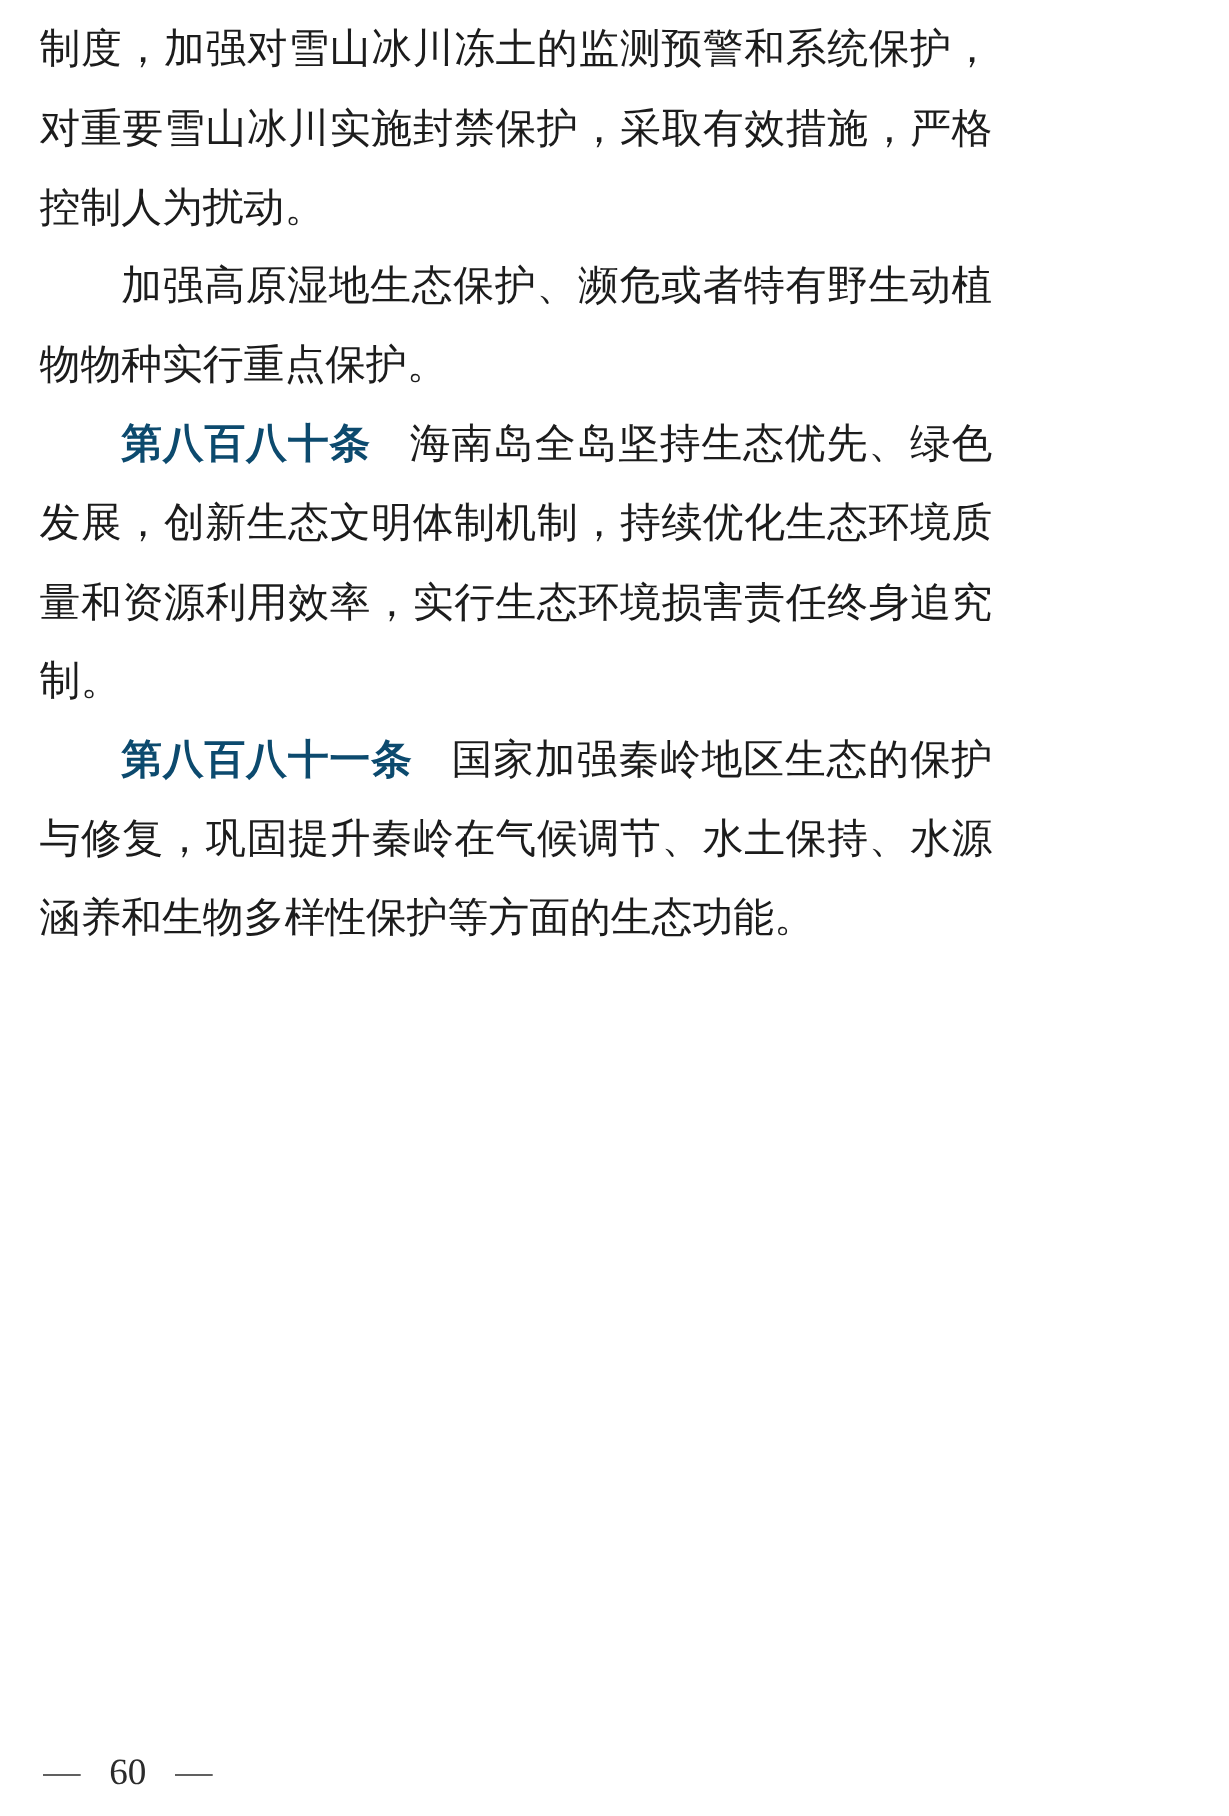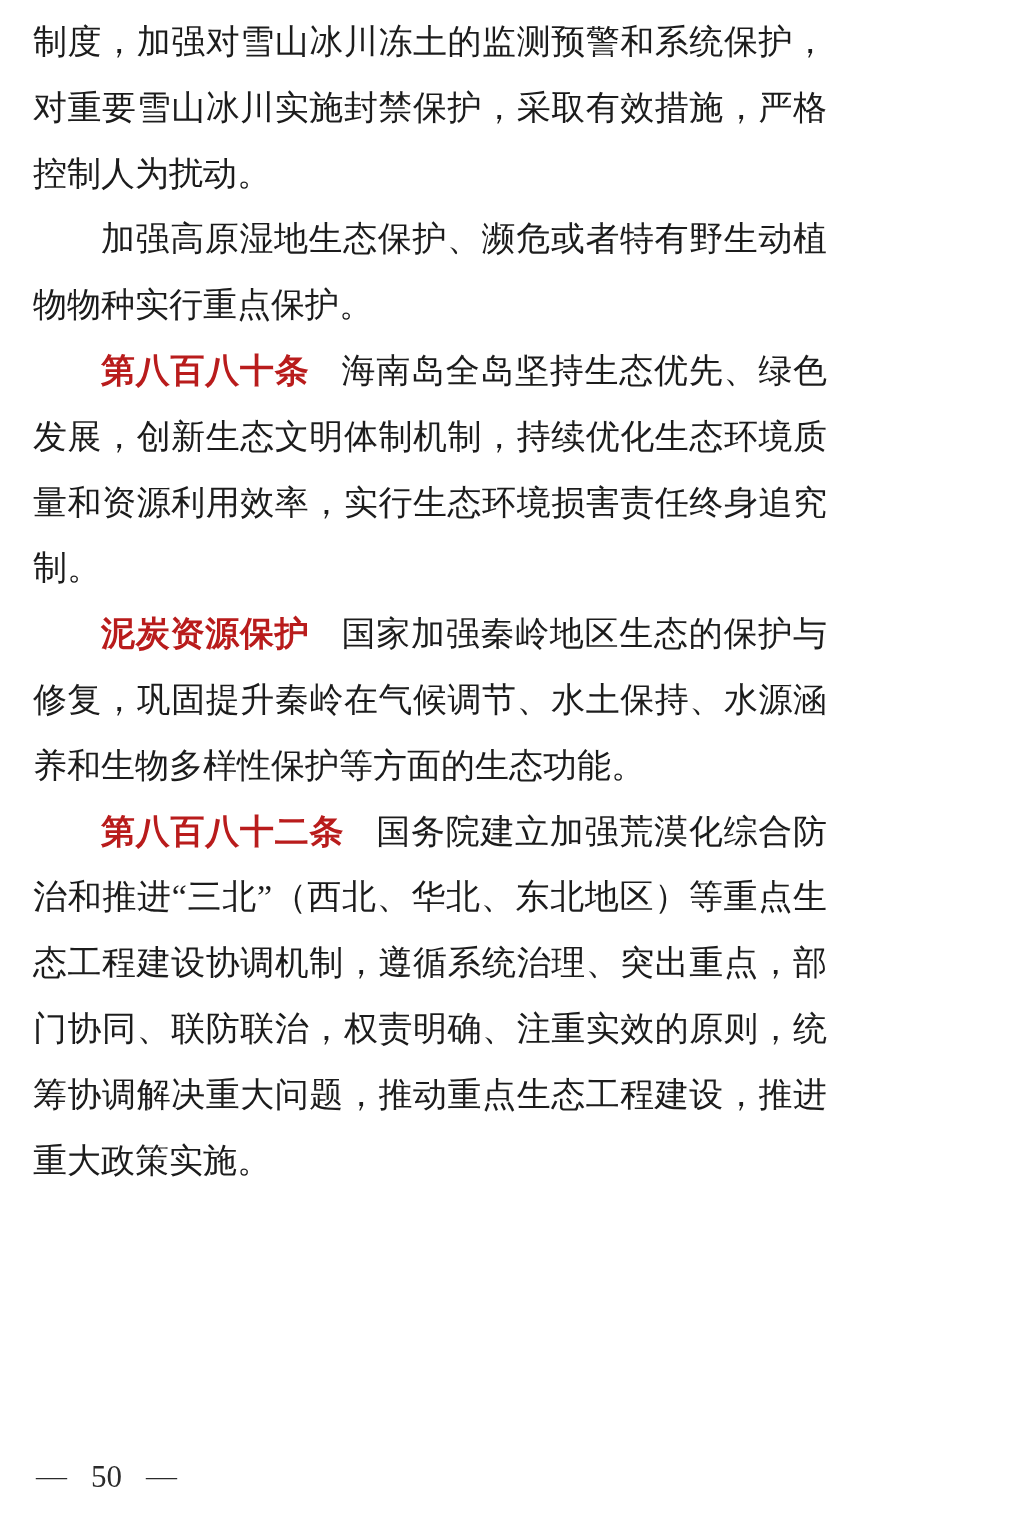--- a/index.html
+++ b/index.html
@@ -25,21 +25,21 @@
     text-align: justify;
     text-justify: inter-character;
     font-weight: 400;
   }
   .body-text p.indent {
     text-indent: 68px;
   }
   .art-num {
     font-weight: 700;
     font-family: Liberation Serif, serif;
-    color: #b91c1c;
+    color: #0c4a6e;
     margin-right: 32px;
   }
   .page-no {
     position: absolute;
     left: 36px;
     bottom: 18px;
     display: flex;
     align-items: center;
     gap: 24px;
     font-size: 31px;
@@ -58,24 +58,23 @@
   <div class="body-text">
 
     <p>制度，加强对雪山冰川冻土的监测预警和系统保护，对重要雪山冰川实施封禁保护，采取有效措施，严格控制人为扰动。</p>
 
 
     <p class="indent">加强高原湿地生态保护、濒危或者特有野生动植物物种实行重点保护。</p>
 
 
     <p class="indent"><span class="art-num">第八百八十条</span><span>海南岛全岛坚持生态优先、绿色发展，创新生态文明体制机制，持续优化生态环境质量和资源利用效率，实行生态环境损害责任终身追究制。</span></p>
 
-    <p class="indent"><span class="art-num">泥炭资源保护</span><span>国家加强秦岭地区生态的保护与修复，巩固提升秦岭在气候调节、水土保持、水源涵养和生物多样性保护等方面的生态功能。</span></p>
+    <p class="indent"><span class="art-num">第八百八十一条</span><span>国家加强秦岭地区生态的保护与修复，巩固提升秦岭在气候调节、水土保持、水源涵养和生物多样性保护等方面的生态功能。</span></p>
 
-    <p class="indent"><span class="art-num">第八百八十二条</span><span>国务院建立加强荒漠化综合防治和推进“三北”（西北、华北、东北地区）等重点生态工程建设协调机制，遵循系统治理、突出重点，部门协同、联防联治，权责明确、注重实效的原则，统筹协调解决重大问题，推动重点生态工程建设，推进重大政策实施。</span></p>
 
   </div>
 
   <div class="page-no">
     <span class="dash">—</span>
-    <span>50</span>
+    <span>60</span>
     <span class="dash">—</span>
   </div>
 </div>
 
 </body></html>

